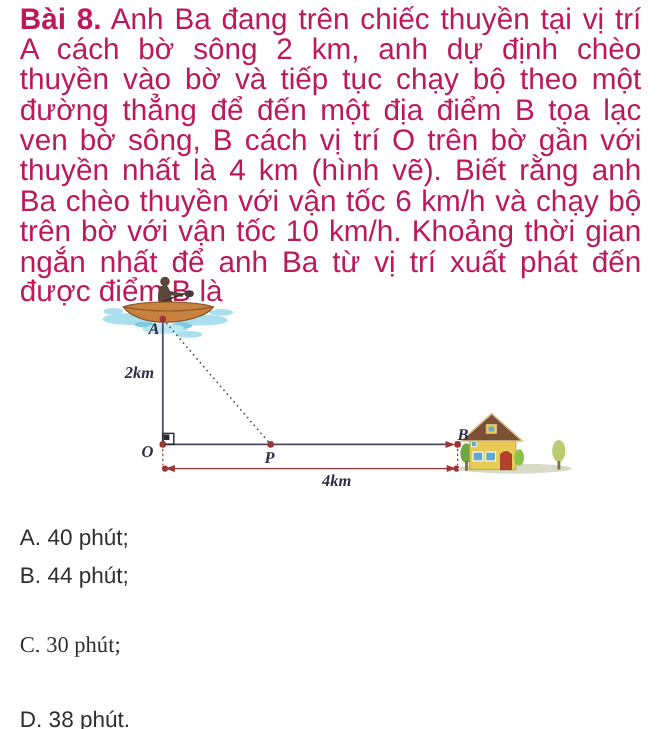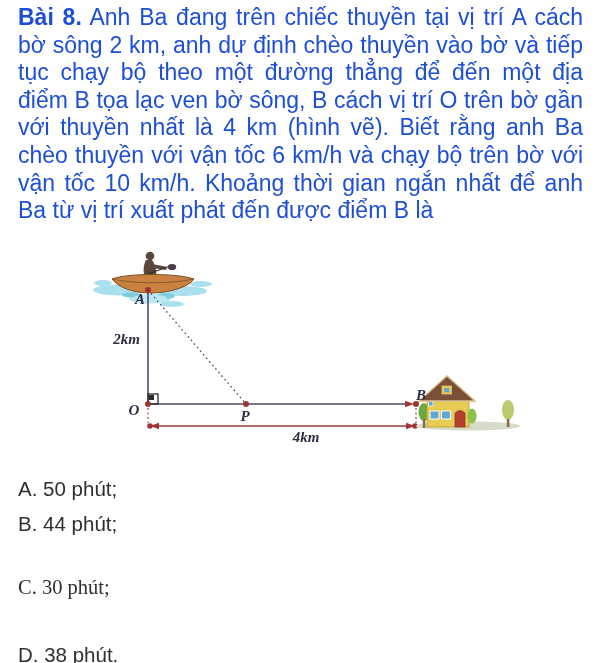--- a/index.html
+++ b/index.html
@@ -1,21 +1,21 @@
 <!DOCTYPE html>
 <html><head>
 <meta charset="utf-8">
 <style>
   html,body{margin:0;padding:0;background:#ffffff;}
   body{width:600px;height:663px;font-family:"Liberation Sans",sans-serif;}
   .page{position:relative;width:600px;height:663px;background:#ffffff;overflow:hidden;}
 
   .problem{
     position:absolute;left:18px;top:4px;width:565px;margin:0;
-    font-size:23px;line-height:27.6px;color:#1d4ed8;
+    font-size:27px;line-height:27.6px;color:#be185d;
     text-align:justify;
   }
   .problem .lead{font-weight:700;}
 
   .figure{position:absolute;left:0;top:240px;width:600px;height:220px;}
 
   .option{
     position:absolute;left:18px;
     font-size:20.5px;color:#2f2f2f;white-space:nowrap;
   }
@@ -107,19 +107,19 @@
       <text x="140" y="64" text-anchor="middle" font-size="15" class="fig-label">A</text>
       <text x="134" y="175" text-anchor="middle" font-size="15" class="fig-label">O</text>
       <text x="245" y="181" text-anchor="middle" font-size="15" class="fig-label">P</text>
       <text x="421" y="160" text-anchor="middle" font-size="15" class="fig-label">B</text>
       <text x="140" y="104" text-anchor="end" font-size="15" class="fig-label">2km</text>
       <text x="306" y="202" text-anchor="middle" font-size="15" class="fig-label">4km</text>
     </svg>
   </div>
 
   <div>
-    <div class="option opt-a"><span>A.</span> <span>50 phút;</span></div>
+    <div class="option opt-a"><span>A.</span> <span>40 phút;</span></div>
     <div class="option opt-b"><span>B.</span> <span>44 phút;</span></div>
     <div class="option opt-c"><span>C.</span> <span>30 phút;</span></div>
     <div class="option opt-d"><span>D.</span> <span>38 phút.</span></div>
   </div>
 
 </div>
 
 </body></html>

